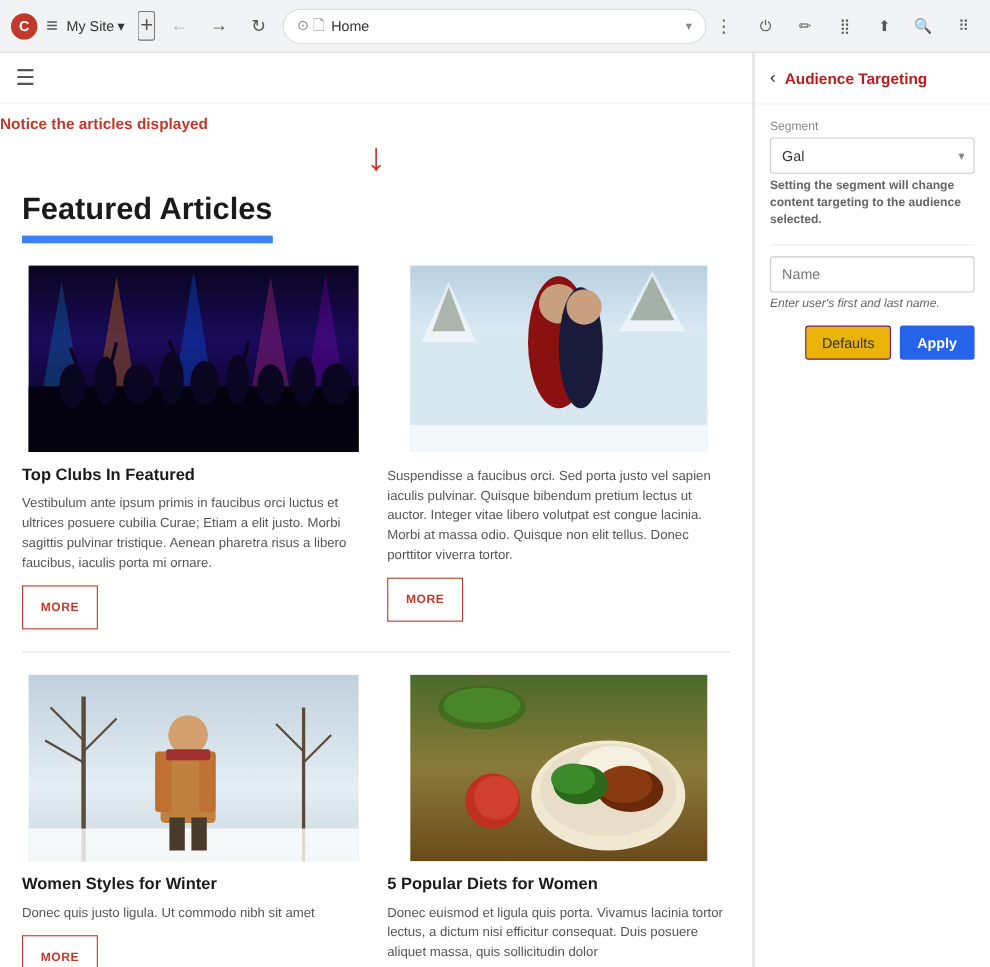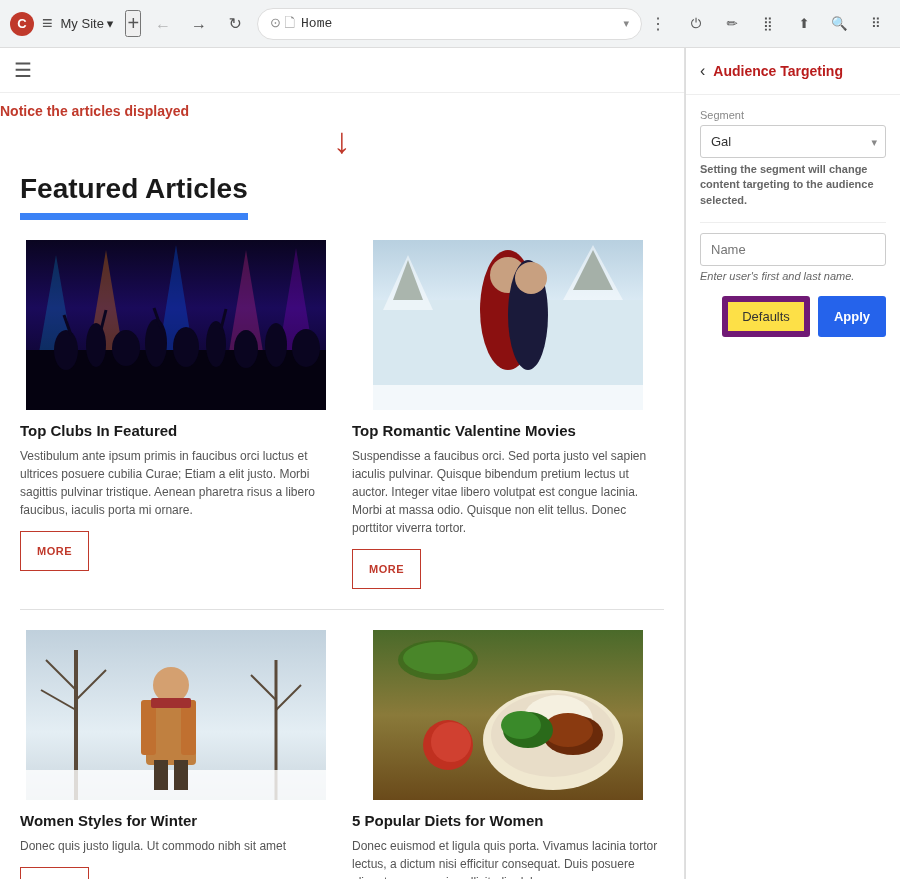--- a/index.html
+++ b/index.html
@@ -37,21 +37,21 @@
     .browser-url-bar {
       flex: 1;
       background: white;
       border: 1px solid #ddd;
       border-radius: 20px;
       padding: 4px 12px;
       display: flex; align-items: center; gap: 6px;
       font-size: 13px; color: #333;
     }
     .browser-url-dots { color: #888; font-size: 13px; }
-    .browser-url-text { flex: 1; font-family: Liberation Mono, monospace; }
+    .browser-url-text { flex: 1; }
     .browser-url-caret { color: #888; font-size: 11px; }
     .browser-kebab { font-size: 16px; color: #555; cursor: pointer; }
     .browser-right-icons { display: flex; align-items: center; gap: 8px; margin-left: 8px; }
     .browser-icon-btn {
       width: 28px; height: 28px; border-radius: 50%; border: none; background: transparent;
       display: flex; align-items: center; justify-content: center; cursor: pointer; color: #555;
     }
 
     
     .main-layout {
@@ -242,22 +242,22 @@
     .panel-divider { border: none; border-top: 1px solid #eee; margin: 10px 0; }
 
     .panel-actions {
       display: flex;
       justify-content: flex-end;
       gap: 8px;
       margin-top: 14px;
     }
     .btn-defaults {
       padding: 7px 14px;
-      border: 6px solid #701a75;
-      background: #fde047;
+      border: 1px solid #701a75;
+      background: #eab308;
       color: #333;
       font-size: 13px;
       cursor: pointer;
       border-radius: 3px;
     }
     .btn-apply {
       padding: 7px 16px;
       border: none;
       background: #2563eb;
       color: white;
@@ -383,21 +383,20 @@
               <polygon points="190,60 220,5 250,60" fill="white" opacity="0.5"></polygon>
 
               <ellipse cx="135" cy="70" rx="28" ry="60" fill="#8B1010"></ellipse>
               <ellipse cx="135" cy="35" rx="18" ry="18" fill="#c8a080"></ellipse>
               <ellipse cx="155" cy="75" rx="20" ry="55" fill="#1a1a3a"></ellipse>
               <ellipse cx="158" cy="38" rx="16" ry="16" fill="#c8a080"></ellipse>
 
               <rect x="0" y="145" width="270" height="25" fill="white" opacity="0.7"></rect>
             </svg>
           </div>
-          <div class="article-title">Top Romantic Valentine Movies</div>
           <div class="article-body">Suspendisse a faucibus orci. Sed porta justo vel sapien iaculis pulvinar. Quisque bibendum pretium lectus ut auctor. Integer vitae libero volutpat est congue lacinia. Morbi at massa odio. Quisque non elit tellus. Donec porttitor viverra tortor.</div>
           <button class="more-btn">MORE</button>
         </div>
 
         <div class="article-cell">
           <div class="article-img-container">
             <svg width="100%" height="100%" viewBox="0 0 300 170" xmlns="http://www.w3.org/2000/svg">
               <defs>
                 <linearGradient id="winterWomanBg" x1="0" y1="0" x2="0" y2="1">
                   <stop offset="0%" stop-color="#c0d0dc"></stop>

